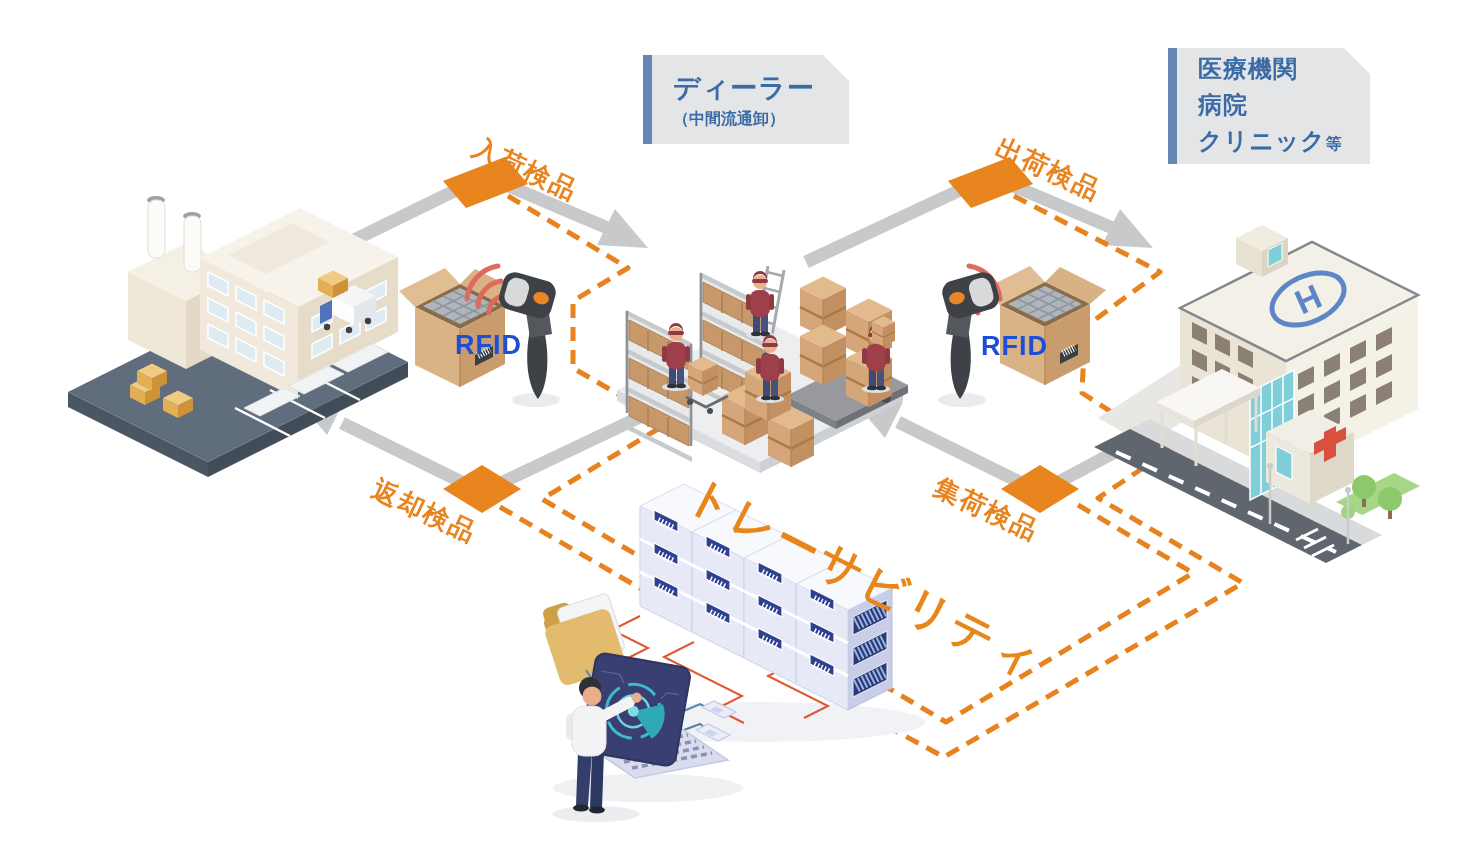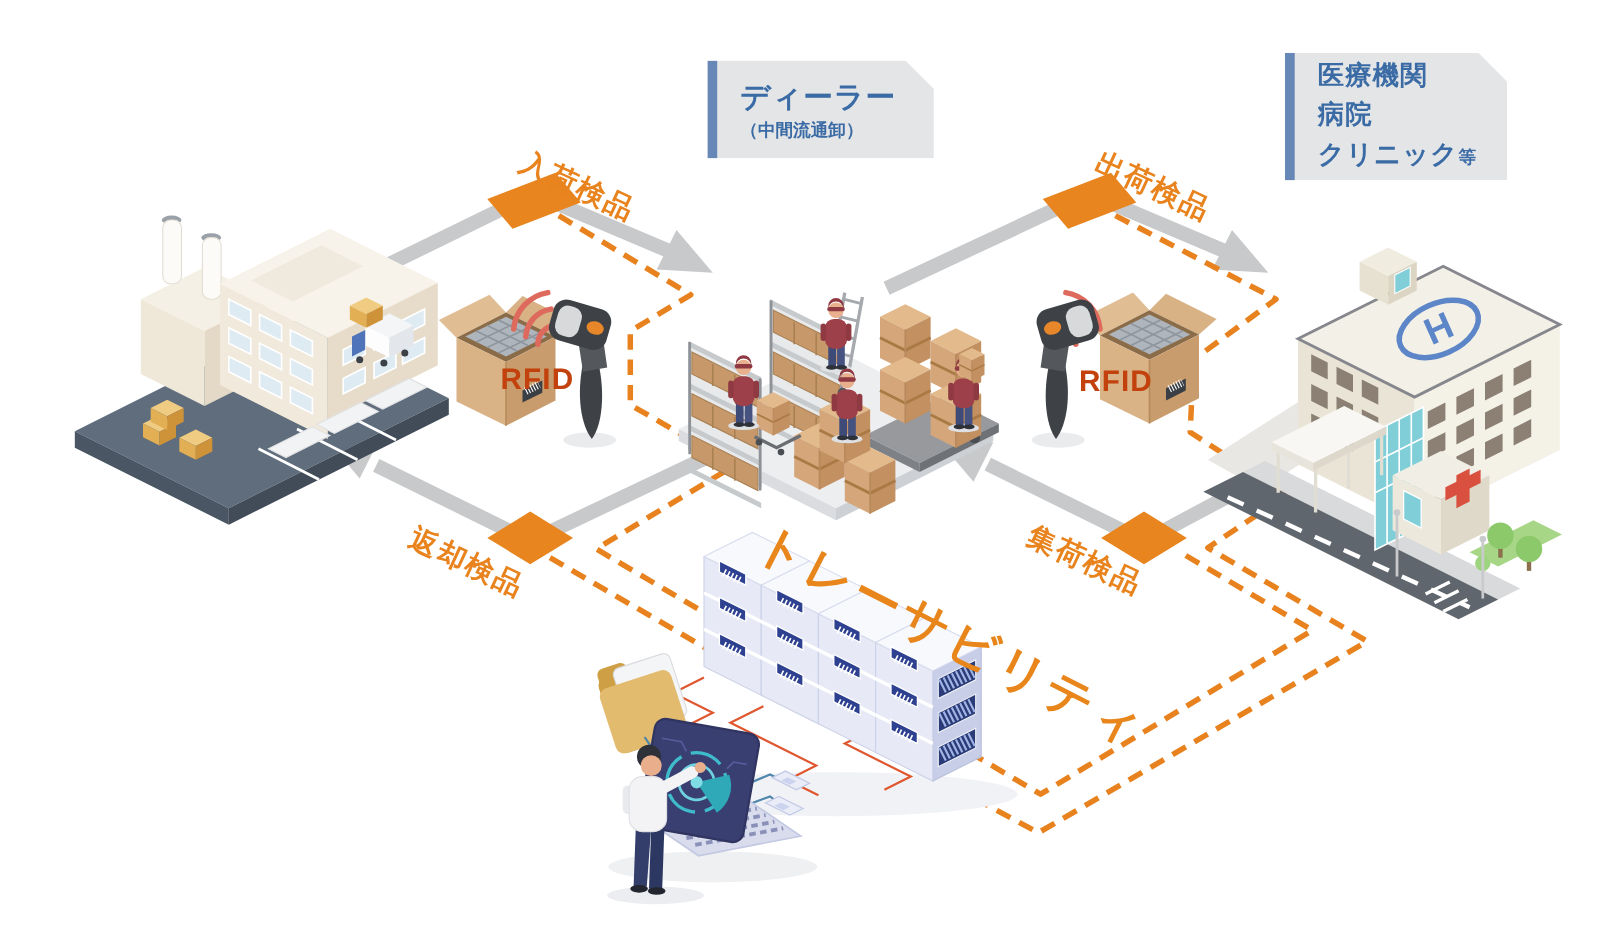--- a/index.html
+++ b/index.html
@@ -14,21 +14,21 @@
   .dealer-box{left:643px;top:55px;width:206px;height:89px;font-size:27px;letter-spacing:1px;}
   .dealer-sub{font-size:16px;letter-spacing:0;margin-top:3px;}
   .medical-box{left:1168px;top:48px;width:202px;height:116px;font-size:24px;line-height:36px;letter-spacing:1px;}
   .suffix-small{font-size:16px;}
   .cp-label{position:absolute;color:#E8831D;font-weight:800;font-size:26px;letter-spacing:2px;
     transform-origin:left top;transform:rotate(25deg);white-space:nowrap;}
   .cp-inbound{left:482px;top:130px;}
   .cp-outbound{left:1005px;top:130px;}
   .cp-return{left:381px;top:472px;}
   .cp-pickup{left:943px;top:470px;}
-  .rfid-label{position:absolute;color:#c2410c;font-weight:800;font-size:27px;letter-spacing:1px;}
+  .rfid-label{position:absolute;color:#1d4ed8;font-weight:800;font-size:27px;letter-spacing:1px;}
   .rfid-left{left:455px;top:330px;}
   .rfid-right{left:981px;top:331px;}
   .trace-label{position:absolute;left:704px;top:464px;color:#E8861C;font-weight:800;font-size:44px;
     letter-spacing:4px;transform-origin:left top;transform:rotate(27deg);white-space:nowrap;}
 </style>
 </head>
 <body>
 
 <div id="canvas">
 

